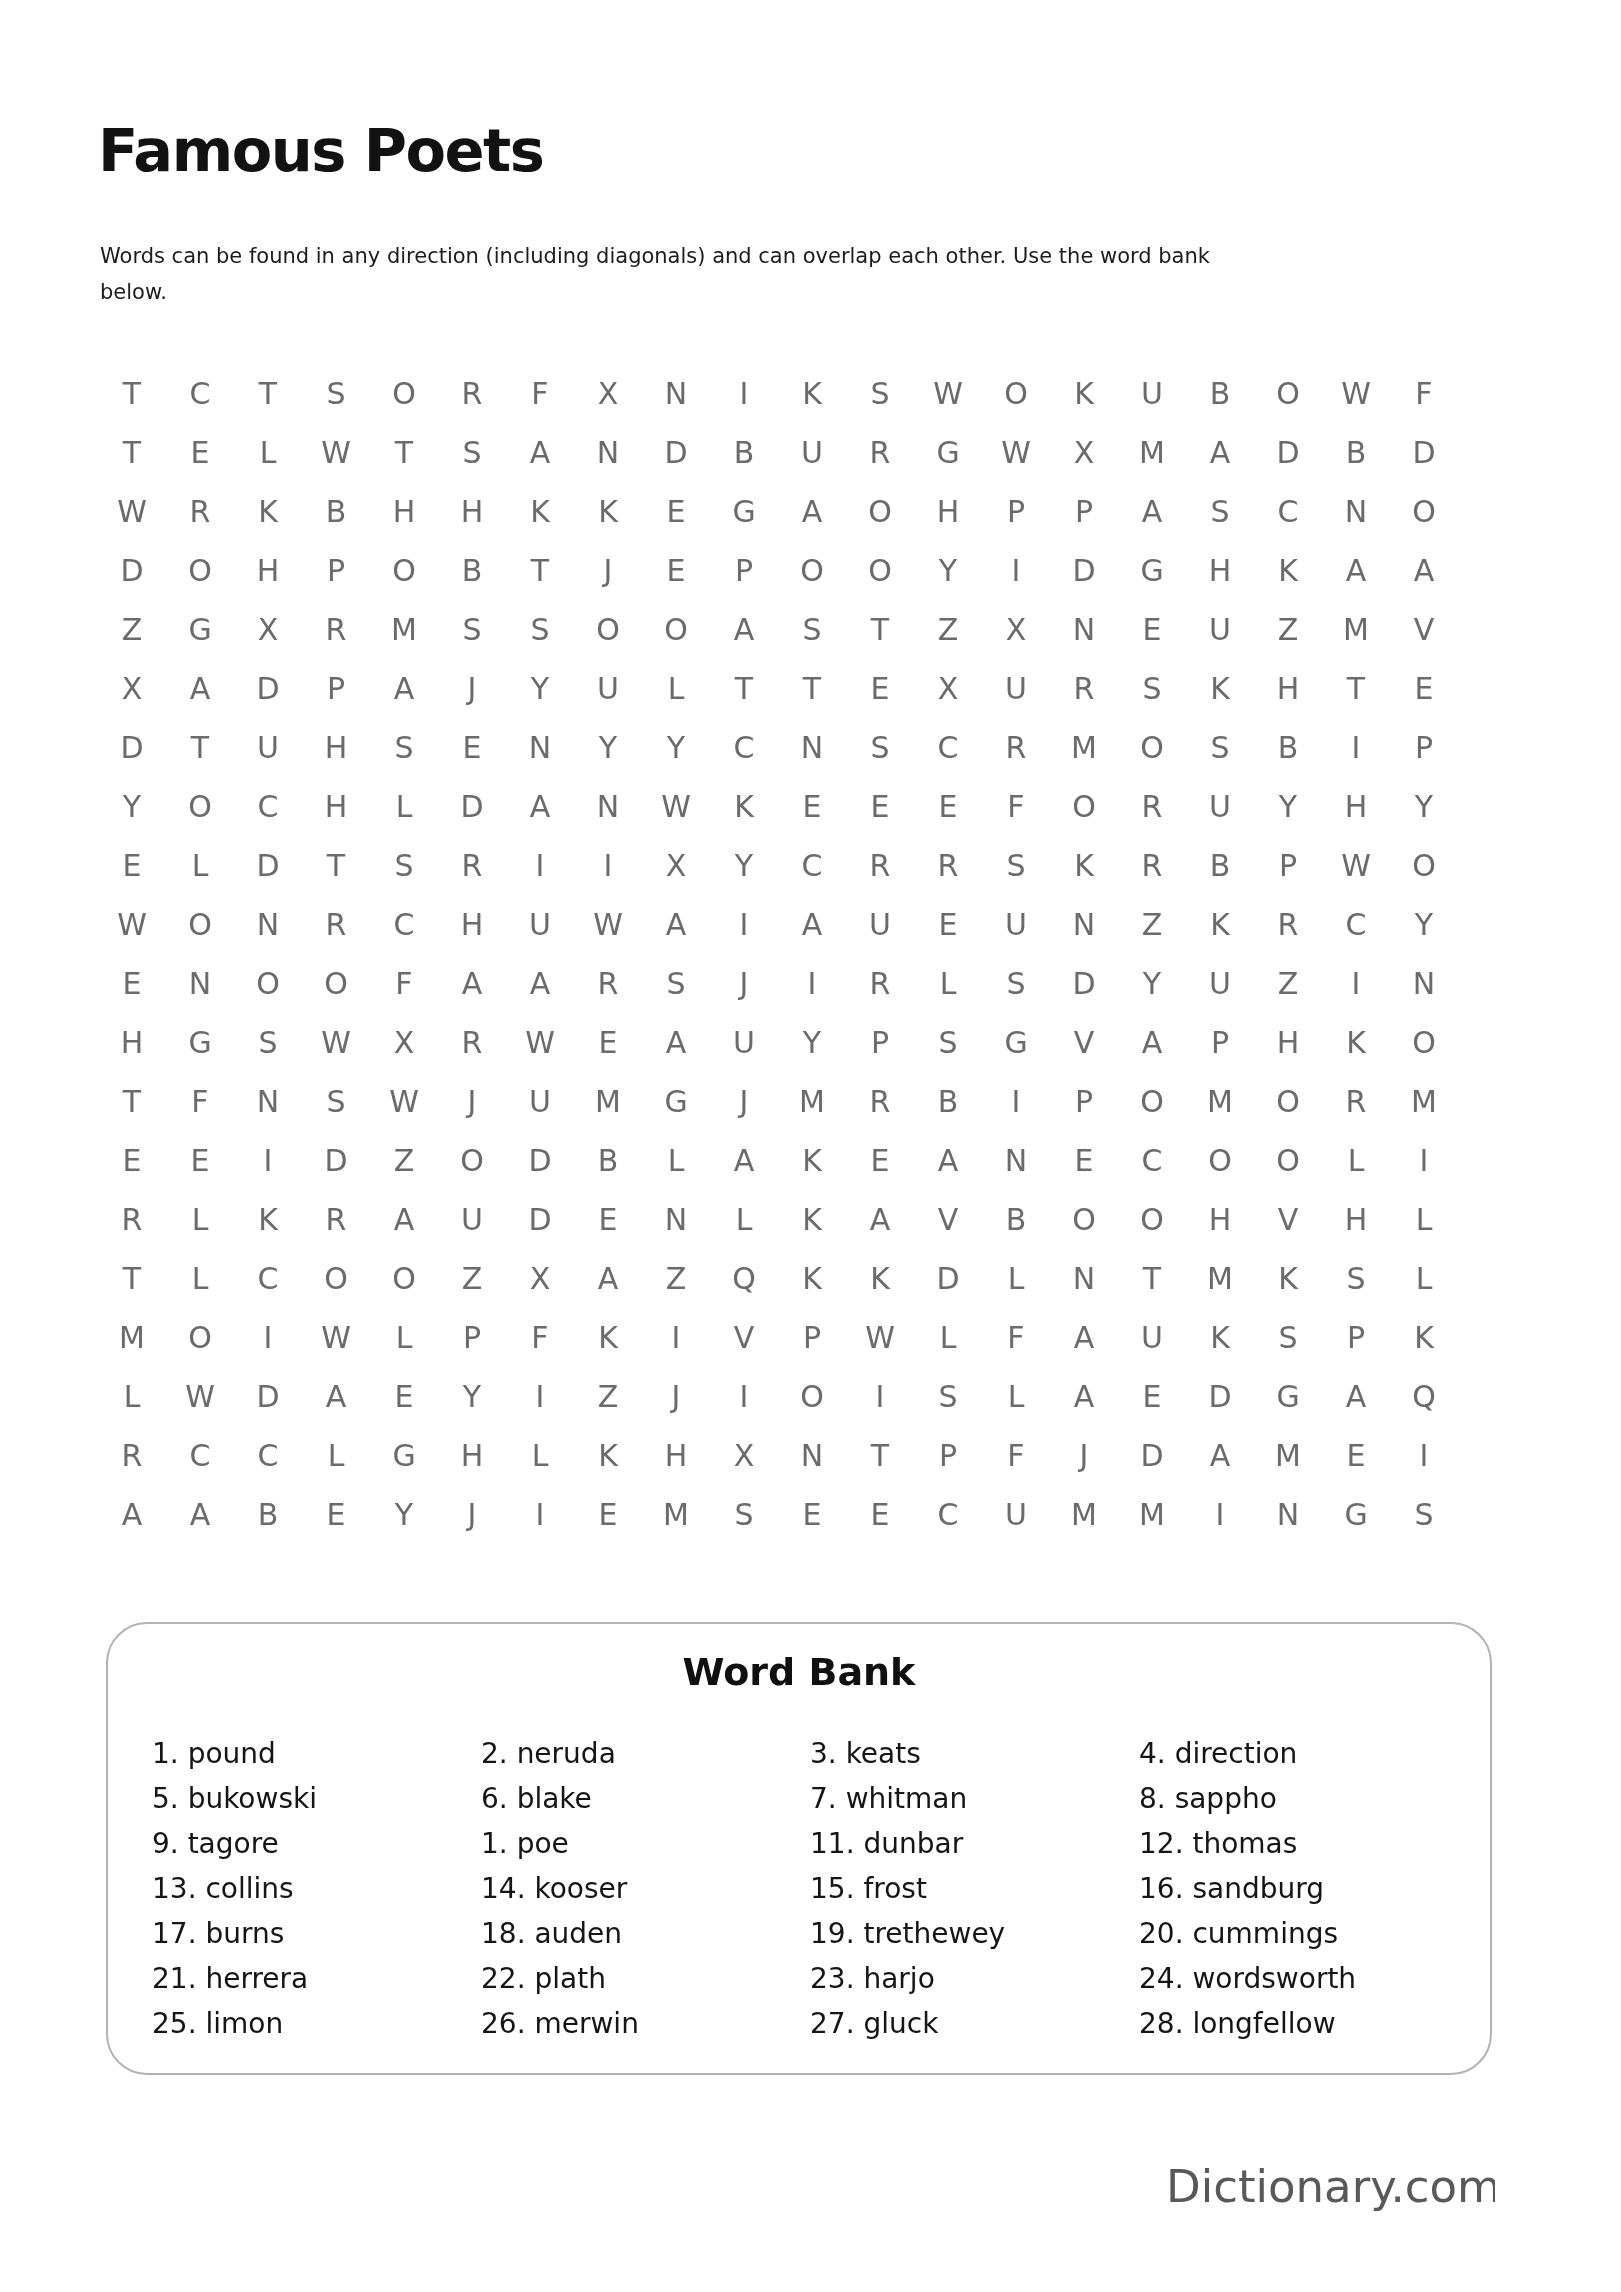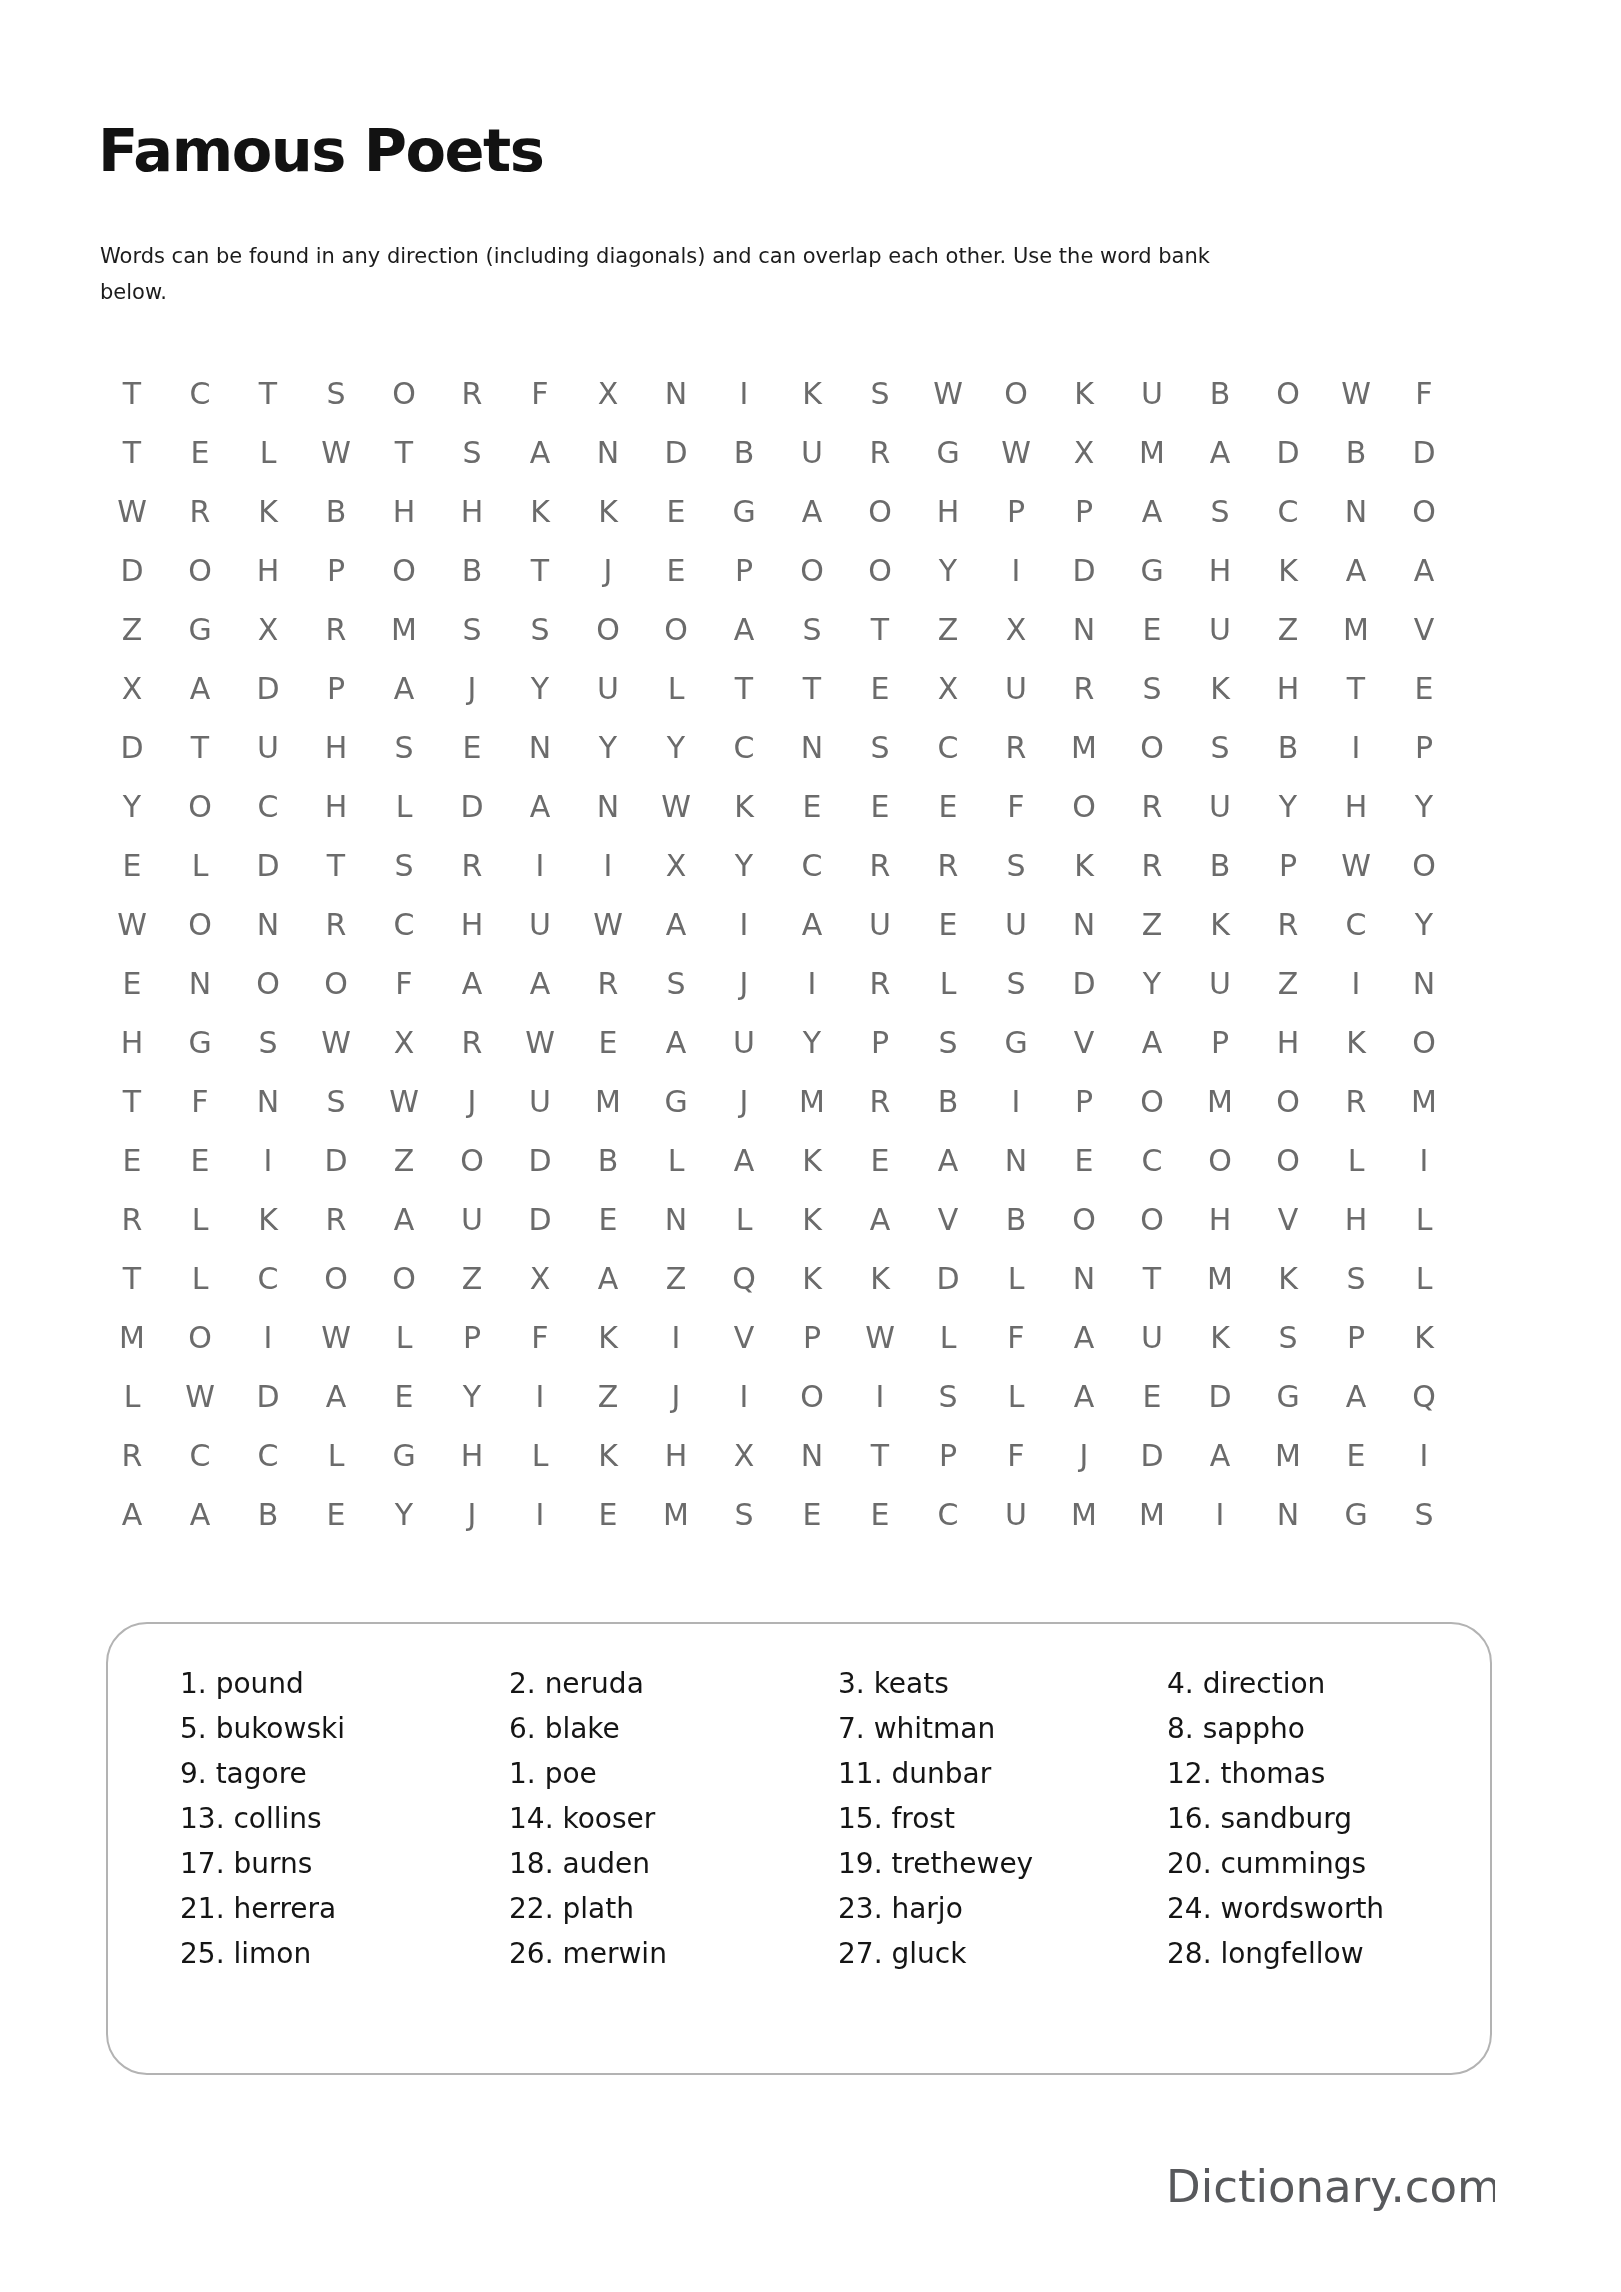--- a/index.html
+++ b/index.html
@@ -56,21 +56,21 @@
     background: #ffffff;
   }
   .wb-title {
     margin-top: 25.5px;
     text-align: center;
     font-size: 38px;
     font-weight: 700;
     color: #101010;
   }
   .wb-list {
-    margin: 43px 0 0 72px;
+    margin: 43px 0 0 44px;
     display: grid;
     grid-template-columns: repeat(4, 329px);
     grid-auto-rows: 45px;
     font-size: 28px;
     color: #151515;
   }
   .wb-item { white-space: nowrap; }
   .footer {
     position: absolute;
     left: 1166px;
@@ -488,20 +488,21 @@
       <span class="cell">U</span>
       <span class="cell">M</span>
       <span class="cell">M</span>
       <span class="cell">I</span>
       <span class="cell">N</span>
       <span class="cell">G</span>
       <span class="cell">S</span>
     </div>
 
   <div class="wordbank">
+    <div class="wb-title">Word Bank</div>
     <div class="wb-list">
         <div class="wb-item"><span>1. </span><span>pound</span></div>
         <div class="wb-item"><span>2. </span><span>neruda</span></div>
         <div class="wb-item"><span>3. </span><span>keats</span></div>
         <div class="wb-item"><span>4. </span><span>direction</span></div>
         <div class="wb-item"><span>5. </span><span>bukowski</span></div>
         <div class="wb-item"><span>6. </span><span>blake</span></div>
         <div class="wb-item"><span>7. </span><span>whitman</span></div>
         <div class="wb-item"><span>8. </span><span>sappho</span></div>
         <div class="wb-item"><span>9. </span><span>tagore</span></div>

